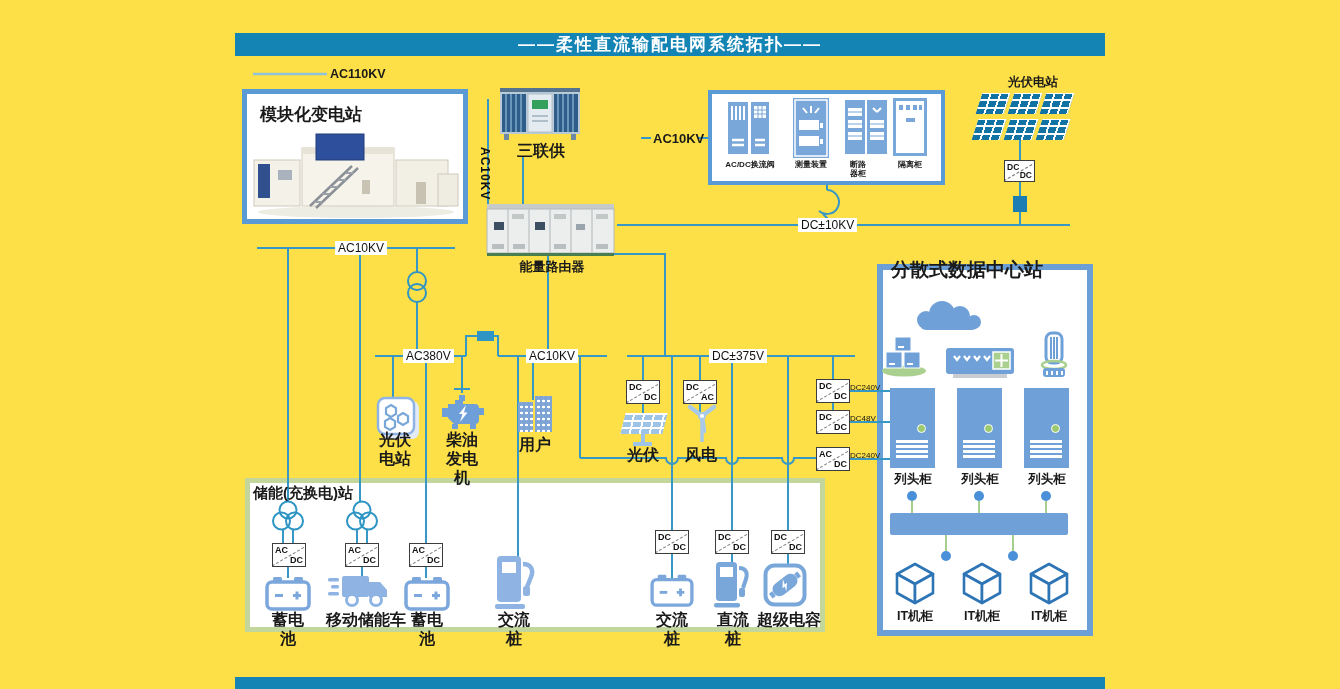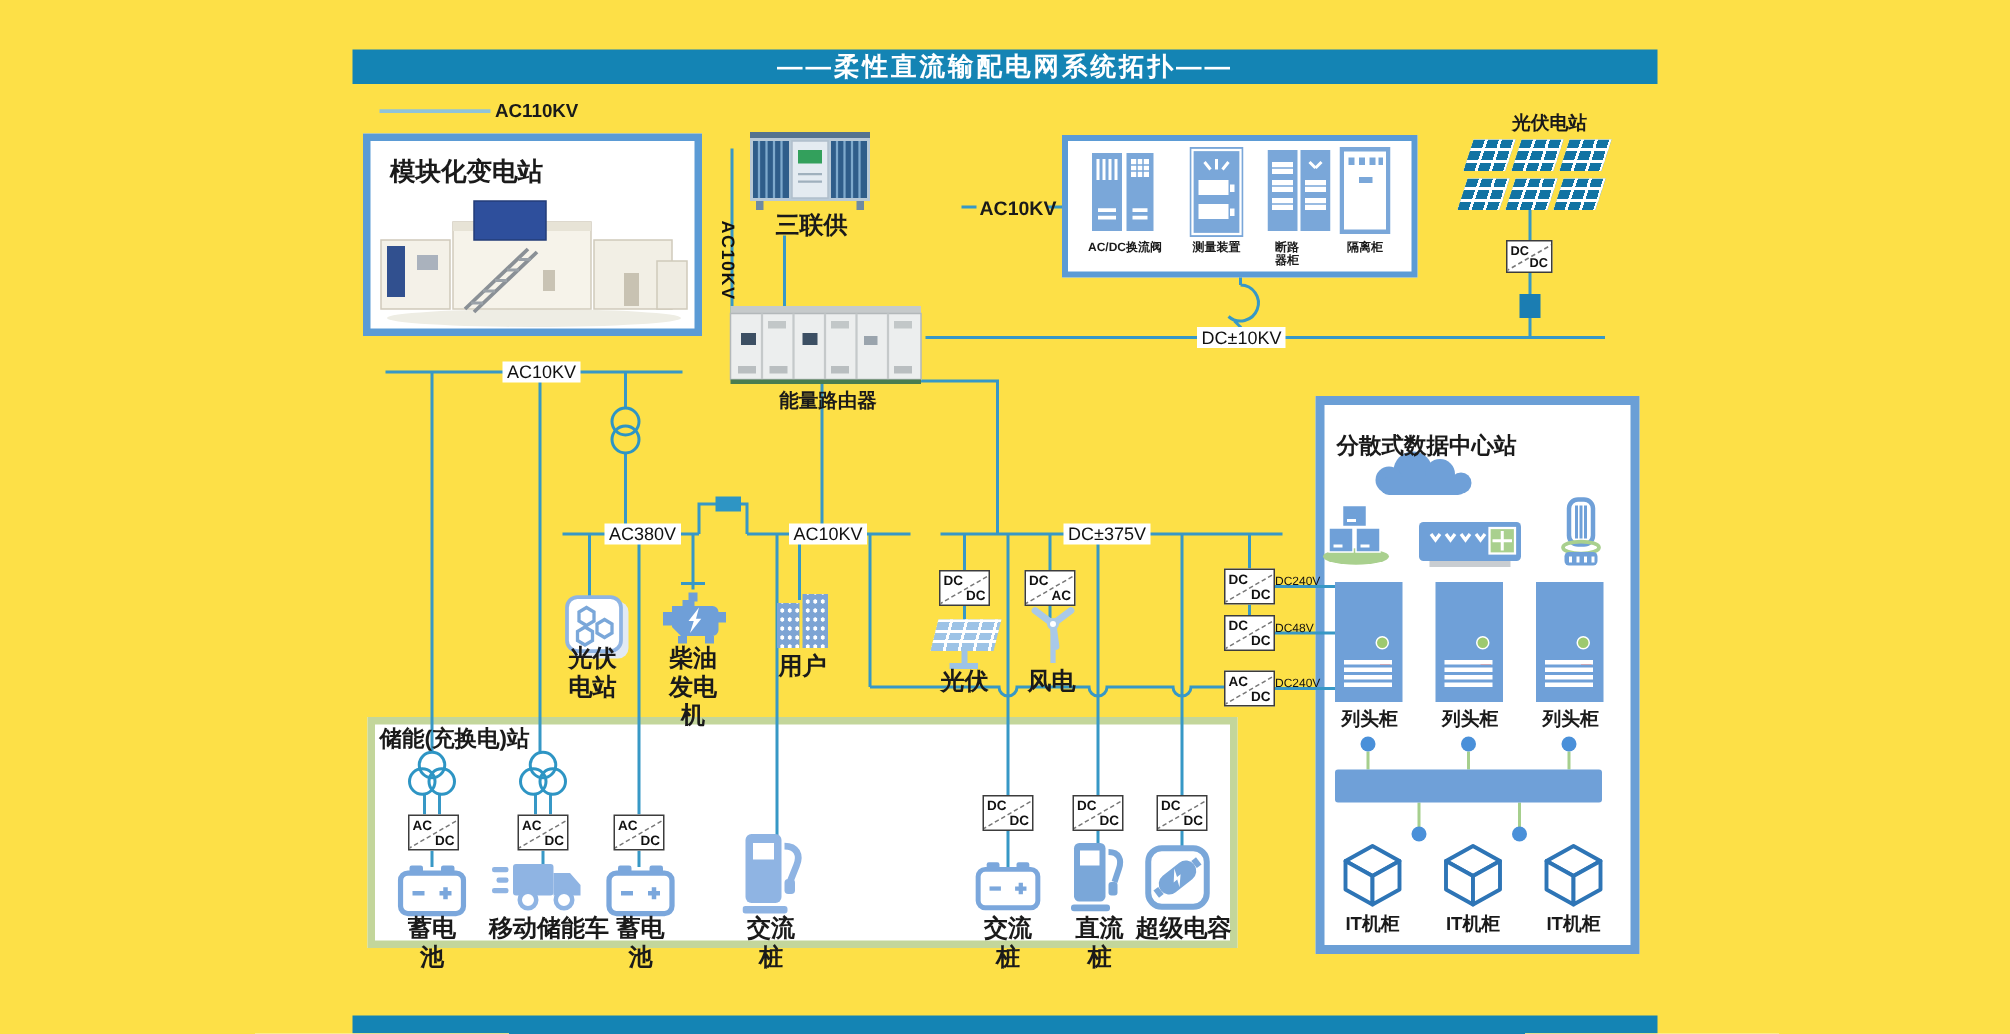--- a/index.html
+++ b/index.html
@@ -108,21 +108,21 @@
   <div class="buslbl" style="left:798px;top:218px">DC±10KV</div>
   <div class="buslbl" style="left:335px;top:241px">AC10KV</div>
   <div class="buslbl" style="left:403px;top:349px">AC380V</div>
   <div class="buslbl" style="left:526px;top:349px">AC10KV</div>
   <div class="buslbl" style="left:709px;top:349px">DC±375V</div>
 
   <div class="lbl" style="left:260px;top:105px;font-size:17px">模块化变电站</div>
   <div class="lbl" style="left:514px;top:142px;width:54px;font-size:16px">三联供</div>
   <div class="lbl" style="left:512px;top:259px;width:80px;font-size:13px">能量路由器</div>
   <div class="lbl" style="left:988px;top:75px;width:90px;font-size:12.5px">光伏电站</div>
-  <div class="lbl" style="left:891px;top:289px;font-size:15px">分散式数据中心站</div>
+  <div class="lbl" style="left:891px;top:259px;font-size:19px">分散式数据中心站</div>
   <div class="lbl" style="left:253px;top:484px;font-size:15px">储能(充换电)站</div>
 
   <svg class="icon" style="left:250px;top:126px" width="212" height="94" viewBox="0 0 212 94">
     <ellipse cx="106" cy="86" rx="98" ry="6" fill="#eeede4"></ellipse>
     <rect x="4" y="34" width="46" height="46" fill="#f4f1e8" stroke="#cfc9ba"></rect>
     <rect x="8" y="38" width="12" height="34" fill="#31508f"></rect>
     <rect x="52" y="22" width="92" height="58" fill="#f6f3ea" stroke="#d2ccbd"></rect>
     <rect x="52" y="22" width="92" height="6" fill="#e7e3d6"></rect>
     <rect x="66" y="8" width="48" height="26" fill="#2e4f9c" stroke="#233c78"></rect>
     <rect x="146" y="34" width="52" height="46" fill="#f2efe5" stroke="#d0cabb"></rect>

